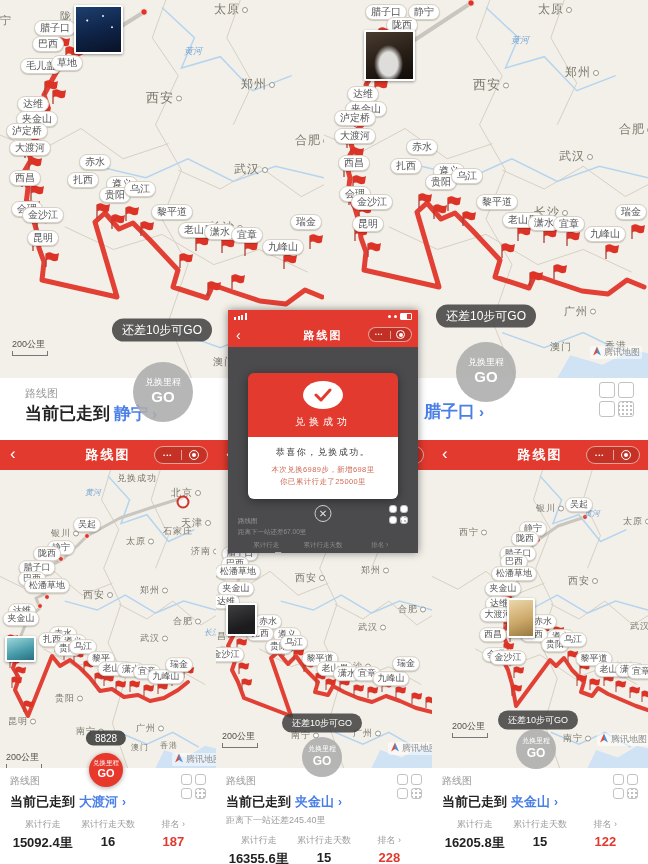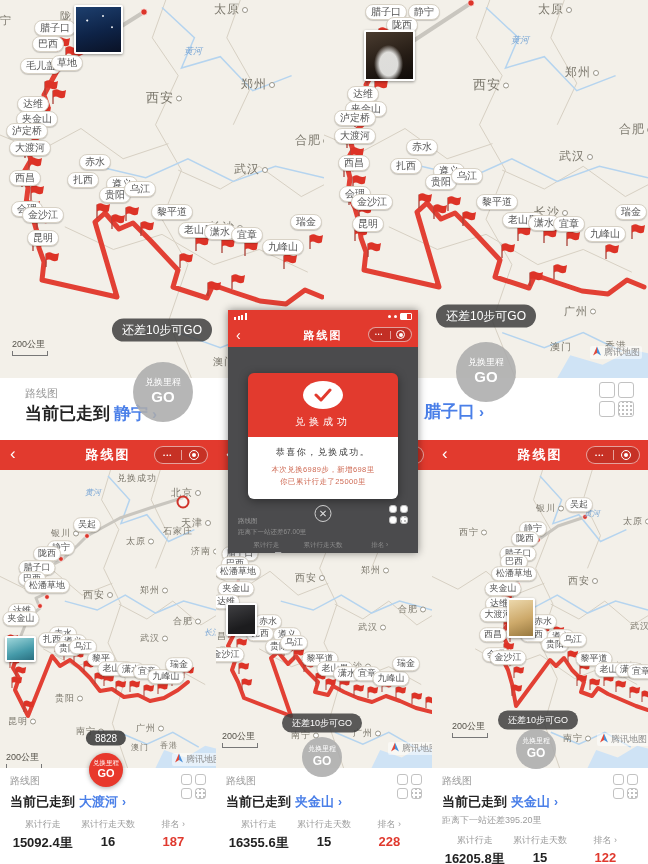--- a/index.html
+++ b/index.html
@@ -846,20 +846,21 @@
           <div class="icon-row">
             <span class="sq" style="width: 11px; height: 11px;"></span>
             <span class="sq qr" style="width: 11px; height: 11px;"></span>
           </div>
         </div>
         <div class="cur-line" style="margin-top: 5px;">
           <span class="cur-prefix" style="font-size: 13px;">当前已走到</span>
           <span class="cur-dest" style="font-size: 13px;">夹金山</span>
           <span class="cur-chev" style="font-size: 12px;">›</span>
         </div>
+        <div class="next-info">距离下一站还差245.40里</div>
         <div class="stat-grid">
           <div class="stat-cell">
             <div class="stat-label">累计行走</div>
             <div class="stat-value">16355.6里</div>
           </div>
           <div class="stat-cell">
             <div class="stat-label">累计行走天数</div>
             <div class="stat-value">15</div>
           </div>
           <div class="stat-cell">
@@ -1035,21 +1036,20 @@
           <div class="icon-row">
             <span class="sq" style="width: 11px; height: 11px;"></span>
             <span class="sq qr" style="width: 11px; height: 11px;"></span>
           </div>
         </div>
         <div class="cur-line" style="margin-top: 5px;">
           <span class="cur-prefix" style="font-size: 13px;">当前已走到</span>
           <span class="cur-dest" style="font-size: 13px;">夹金山</span>
           <span class="cur-chev" style="font-size: 12px;">›</span>
         </div>
-        <div class="next-info">距离下一站还差395.20里</div>
         <div class="stat-grid">
           <div class="stat-cell">
             <div class="stat-label">累计行走</div>
             <div class="stat-value">16205.8里</div>
           </div>
           <div class="stat-cell">
             <div class="stat-label">累计行走天数</div>
             <div class="stat-value">15</div>
           </div>
           <div class="stat-cell">

